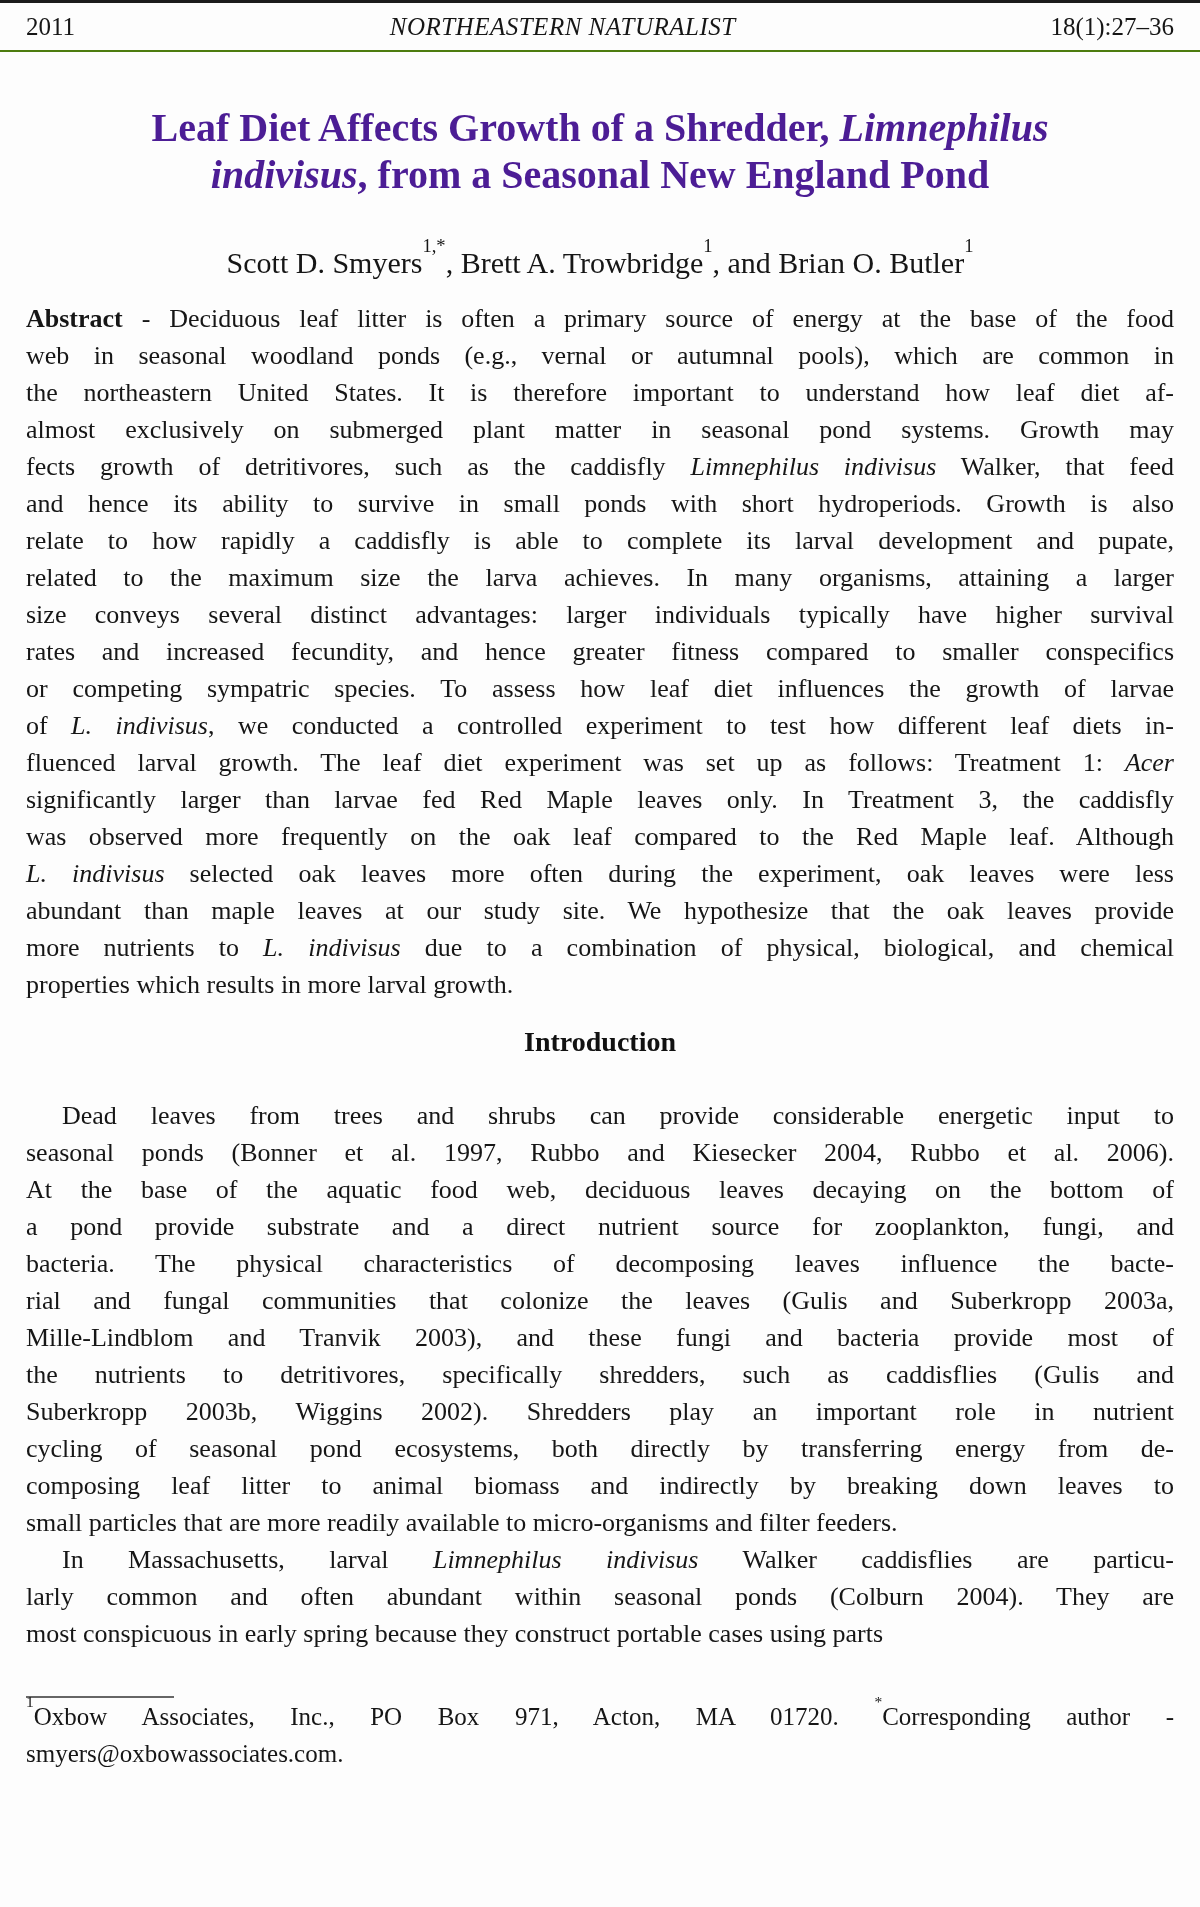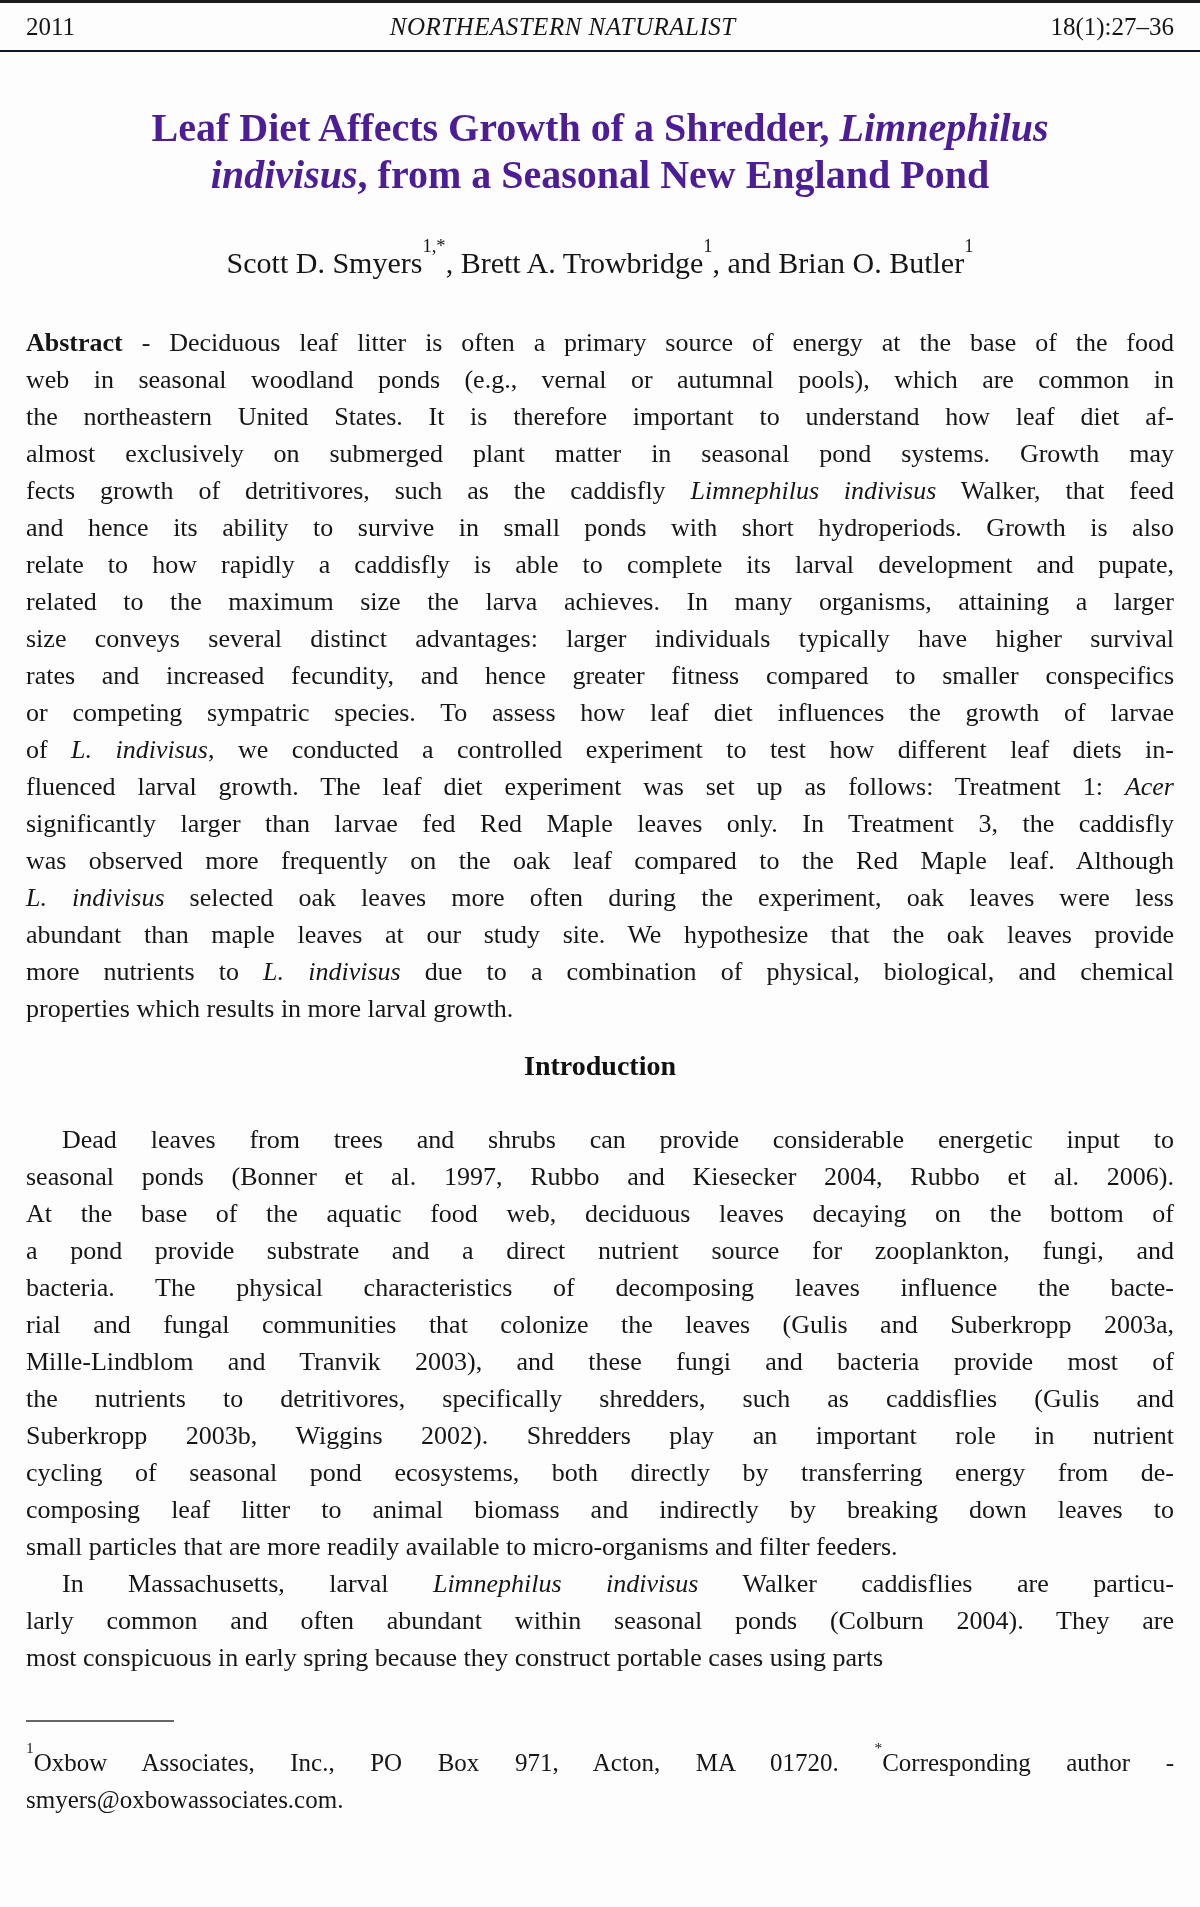--- a/index.html
+++ b/index.html
@@ -4,44 +4,44 @@
 <style>
   html, body { margin: 0; padding: 0; }
   body {
     width: 1200px; height: 1907px;
     background: #fdfdfd; color: #161616;
     font-family: "Liberation Serif", "DejaVu Serif", serif;
     overflow: hidden;
   }
   .masthead {
     display: flex; justify-content: space-between; align-items: baseline;
-    border-top: 3px solid #1c1c1c; border-bottom: 2px solid #0f172a;
+    border-top: 3px solid #1c1c1c; border-bottom: 2px solid #4d7c0f;
     padding: 9px 26px 8px 26px;
     font-size: 25px; line-height: 30px;
   }
   .masthead .journal { font-style: italic; letter-spacing: 0.5px; }
   .content { padding: 0 26px; }
   .title {
     margin: 52px 30px 0 30px;
     font-size: 40px; line-height: 47px; font-weight: bold;
     text-align: center; color: #4c1d95;
   }
   .title .tl { display: block; }
   .authors { margin-top: 46px; font-size: 30px; line-height: 38px; text-align: center; }
-  .abstract { margin-top: 42px; }
+  .abstract { margin-top: 18px; }
   .tline { font-size: 26px; line-height: 37px; }
   .just { text-align: justify; text-align-last: justify; }
   .indent { text-indent: 36px; }
   .sec-heading {
     margin: 20px 0 0 0; font-size: 28px; line-height: 38px;
     text-align: center; font-weight: bold; color: #111;
   }
   .intro-1 { margin-top: 36px; }
   .footnote-rule { margin-top: 44px; width: 148px; height: 0; border-top: 2px solid #666; }
-  .footnote { margin-top: 22px; }
+  .footnote { }
   .footnote .tline { font-size: 25px; line-height: 37px; }
   sup { font-size: 62%; line-height: 0; position: relative; top: -0.55em; }
   em { font-style: italic; }
   b { font-weight: bold; }
 </style>
 </head>
 <body>
 
 <div>
 

